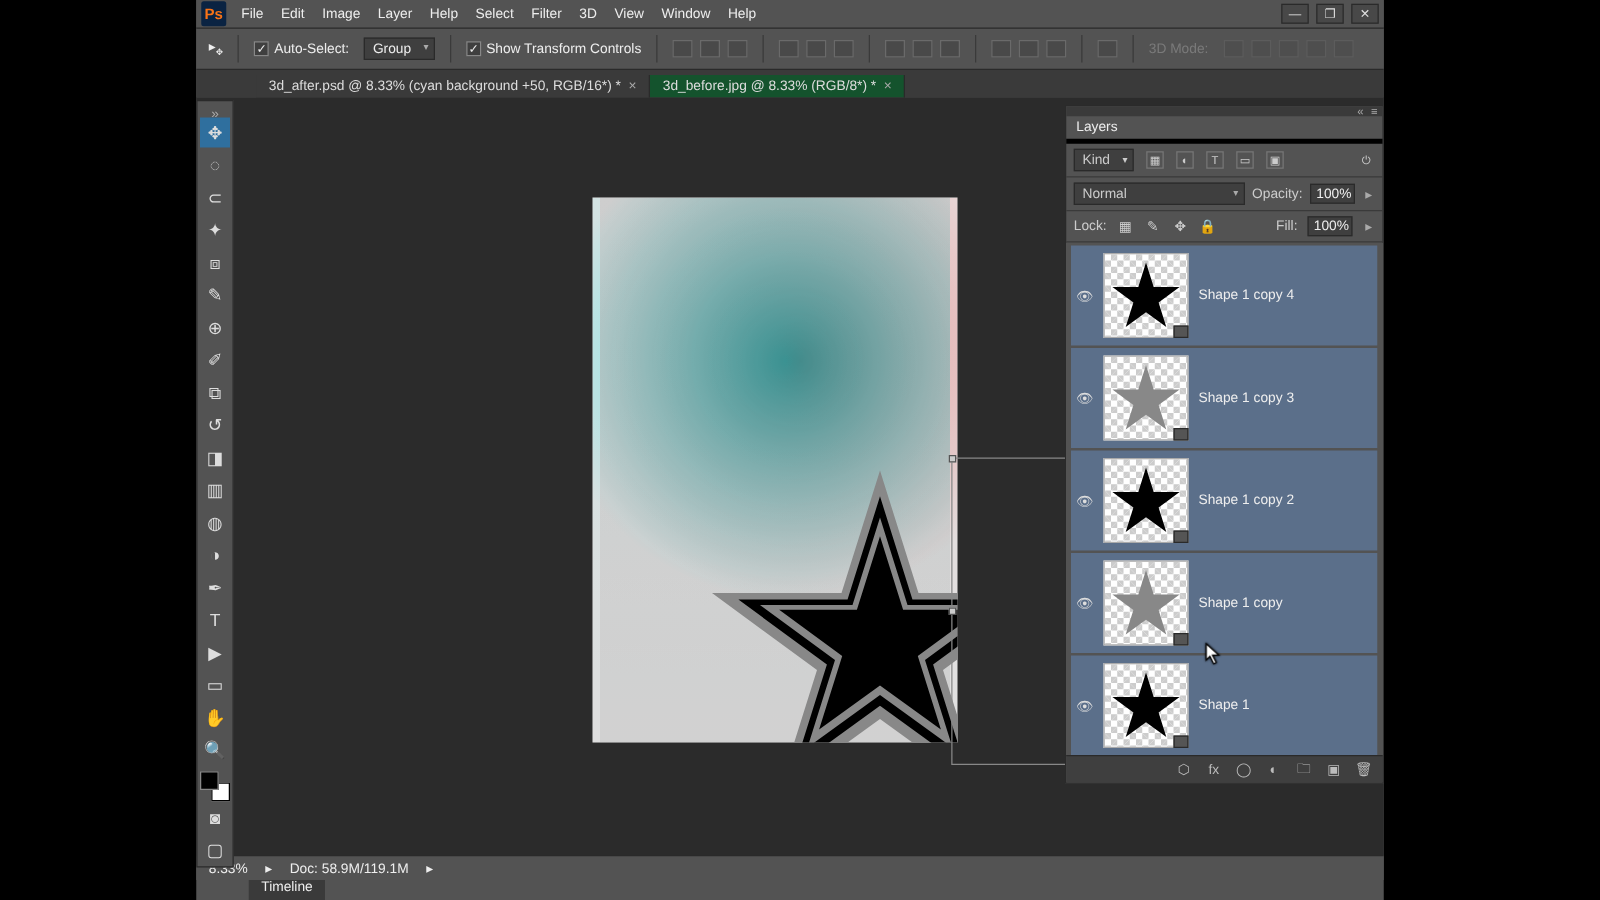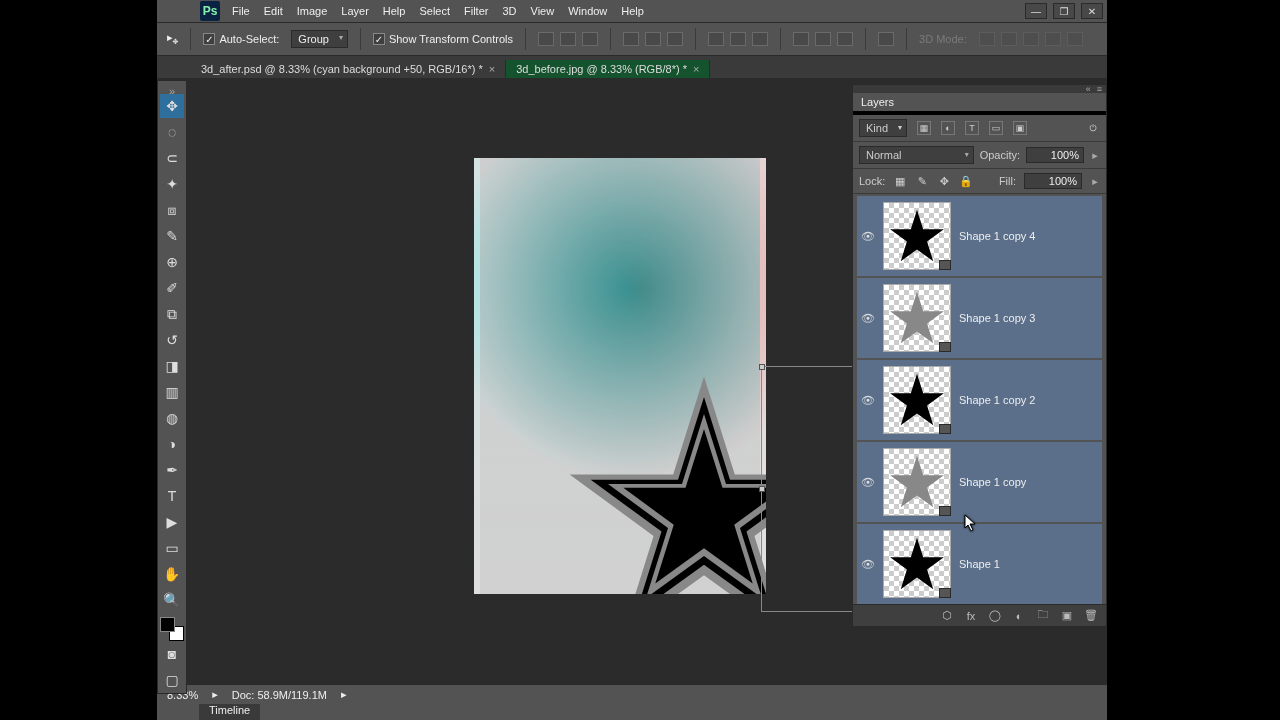--- a/index.html
+++ b/index.html
@@ -1,37 +1,37 @@
 <!DOCTYPE html>
 <html><head>
 <meta charset="utf-8">
 <style>
 * { margin: 0; padding: 0; box-sizing: border-box; font-family: "Segoe UI", Tahoma, sans-serif; font-size: 11px; user-select: none; }
 body { background: #000; width: 1280px; height: 720px; overflow: hidden; color: #ccc; }
 .app { position: absolute; left: 157px; top: 0; width: 950px; height: 720px; background: #535353; display: flex; flex-direction: column; }
 
 .titlebar { height: 22px; background: #535353; display: flex; align-items: center; justify-content: space-between; padding: 0 4px; }
 .titlebar .left { display: flex; align-items: center; gap: 12px; }
-.ps-logo { width: 20px; height: 20px; background: #0a2342; border-radius: 2px; display: flex; align-items: center; justify-content: center; color: #86efac; font-weight: bold; font-size: 12px; margin-left: 39px; }
+.ps-logo { width: 20px; height: 20px; background: #0a2342; border-radius: 2px; display: flex; align-items: center; justify-content: center; color: #f97316; font-weight: bold; font-size: 12px; }
 .menubar { display: flex; gap: 14px; color: #eee; }
 .menubar span { cursor: default; }
 .win-controls { display: flex; gap: 6px; }
 .win-btn { width: 22px; height: 16px; background: #484848; border: 1px solid #2a2a2a; display: flex; align-items: center; justify-content: center; color: #ddd; font-size: 10px; cursor: pointer; }
 
 .optionsbar { height: 34px; background: #535353; border-top: 1px solid #2a2a2a; border-bottom: 1px solid #2a2a2a; display: flex; align-items: center; gap: 12px; padding: 0 10px; color: #eee; }
 .optionsbar .sep { width: 1px; height: 22px; background: #3a3a3a; }
 .opt-dd { background: #3f3f3f; border: 1px solid #2a2a2a; padding: 2px 18px 2px 6px; position: relative; }
 .opt-dd::after { content: "▾"; position: absolute; right: 4px; top: 2px; font-size: 8px; color: #aaa; }
 .cb { width: 12px; height: 12px; border: 1px solid #888; display: inline-flex; align-items: center; justify-content: center; background: #3f3f3f; margin-right: 4px; }
 .cb.checked::after { content: "✓"; font-size: 10px; color: #eee; }
 .icon-row { display: flex; gap: 6px; }
 .mini-icon { width: 16px; height: 14px; border: 1px solid #6a6a6a; background: #494949; }
 .mode3d { color: #7a7a7a; }
 
-.tabsbar { height: 22px; background: #3a3a3a; display: flex; align-items: flex-end; padding-left: 34px; gap: 0; }
+.tabsbar { height: 22px; background: #3a3a3a; display: flex; align-items: flex-end; padding-left: 48px; gap: 0; }
 .tab { padding: 3px 10px; background: #3a3a3a; color: #ddd; border-right: 1px solid #2a2a2a; display: flex; align-items: center; gap: 6px; }
 .tab.active { background: #14532d; }
 .tab .x { color: #aaa; cursor: pointer; }
 
 .main { flex: 1; display: flex; min-height: 0; }
 .toolbar { position: absolute; left: 157px; top: 80px; width: 30px; background: #535353; border: 1px solid #2a2a2a; padding-top: 4px; display: flex; flex-direction: column; align-items: center; }
 .tool { width: 24px; height: 24px; display: flex; align-items: center; justify-content: center; margin: 1px 0; color: #ddd; cursor: pointer; font-size: 14px; }
 .tool.active { background: #2f6f9e; }
 .swatches { margin-top: 4px; width: 24px; height: 24px; position: relative; }
 .sw-bg { position: absolute; right: 0; bottom: 0; width: 15px; height: 15px; background: #fff; border: 1px solid #000; }
@@ -47,21 +47,21 @@
 .handle { position: absolute; width: 6px; height: 6px; background: #ccc; border: 1px solid #555; }
 
 .panel { position: absolute; right: 0; top: 6px; width: 255px; background: #535353; border: 1px solid #2a2a2a; display: flex; flex-direction: column; }
 .panel-tabstrip { height: 8px; background: #3a3a3a; display: flex; justify-content: flex-end; align-items: center; gap: 6px; padding-right: 4px; }
 .panel-tabstrip span { color: #aaa; font-size: 9px; cursor: pointer; }
 .panel-header { padding: 3px 8px; border-bottom: 4px solid #000000; color: #eee; }
 .panel-row { display: flex; align-items: center; gap: 6px; padding: 4px 6px; border-bottom: 1px solid #3a3a3a; }
 .panel-row .dd { background: #3f3f3f; border: 1px solid #2a2a2a; padding: 2px 18px 2px 6px; position: relative; flex: 0 0 auto; }
 .panel-row .dd::after { content: "▾"; position: absolute; right: 4px; top: 3px; font-size: 8px; color: #aaa; }
 .panel-row .wide { flex: 1; }
-.numbox { background: #3f3f3f; border: 1px solid #2a2a2a; padding: 1px 4px; width: 58px; text-align: right; color: #eee; }
+.numbox { background: #3f3f3f; border: 1px solid #2a2a2a; padding: 1px 4px; width: 36px; text-align: right; color: #eee; }
 .arrow { width: 10px; text-align: center; color: #aaa; cursor: pointer; }
 .filterrow { display: flex; align-items: center; gap: 10px; padding: 4px 6px; border-bottom: 1px solid #3a3a3a; }
 .filterrow .ic { width: 14px; height: 14px; border: 1px solid #777; display: flex; align-items: center; justify-content: center; font-size: 9px; }
 .lockrow { display: flex; align-items: center; gap: 8px; padding: 4px 6px; border-bottom: 1px solid #3a3a3a; }
 .lockrow .ic { width: 14px; height: 14px; display: flex; align-items: center; justify-content: center; }
 .layers-list { height: 410px; overflow-y: auto; background: #535353; position: relative; }
 .layer { display: flex; align-items: center; gap: 8px; padding: 6px 6px 6px 4px; background: #5b6f8a; margin: 2px 4px; cursor: pointer; }
 .eye { width: 14px; height: 14px; display: flex; align-items: center; justify-content: center; color: #ddd; }
 .thumb { width: 68px; height: 68px; position: relative; border: 1px solid #aaa; background-image: linear-gradient(45deg,#ccc 25%,transparent 25%),linear-gradient(-45deg,#ccc 25%,transparent 25%),linear-gradient(45deg,transparent 75%,#ccc 75%),linear-gradient(-45deg,transparent 75%,#ccc 75%); background-size: 10px 10px; background-position: 0 0,0 5px,5px -5px,-5px 0; background-color: #fff; display: flex; align-items: center; justify-content: center; }
 .thumb .corner { position: absolute; right: -1px; bottom: -1px; width: 12px; height: 10px; background: #555; border: 1px solid #2a2a2a; }

